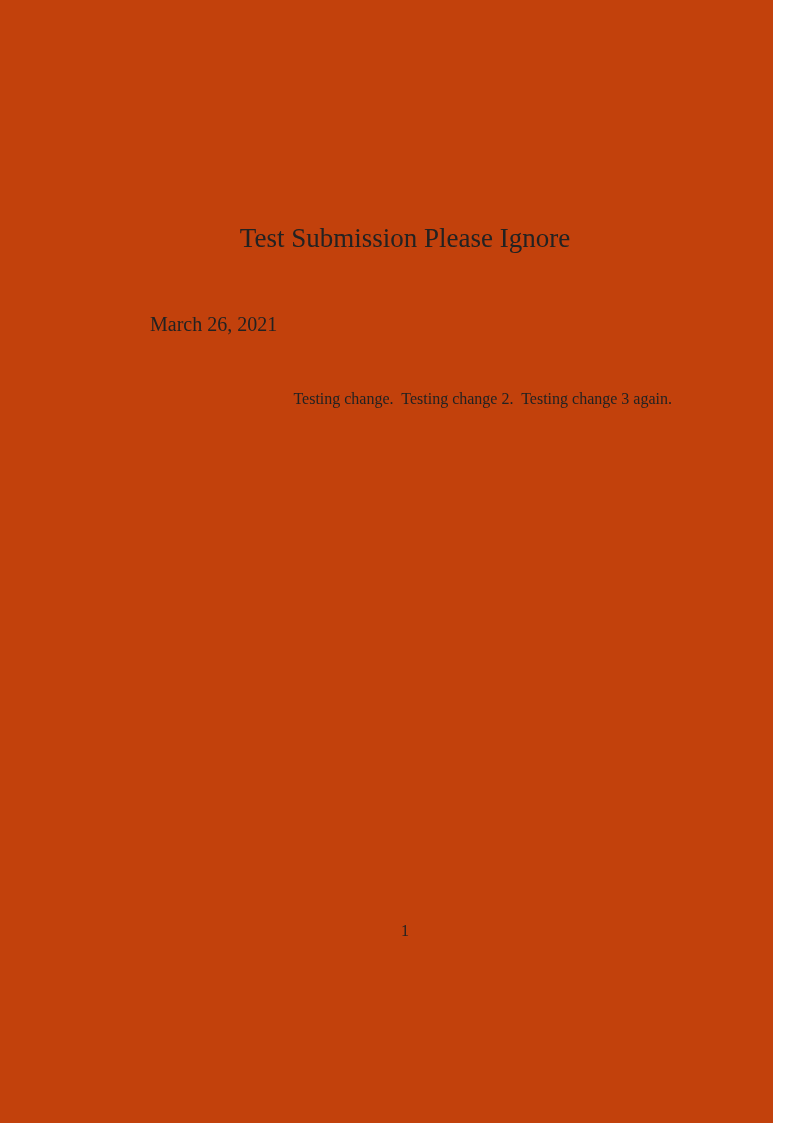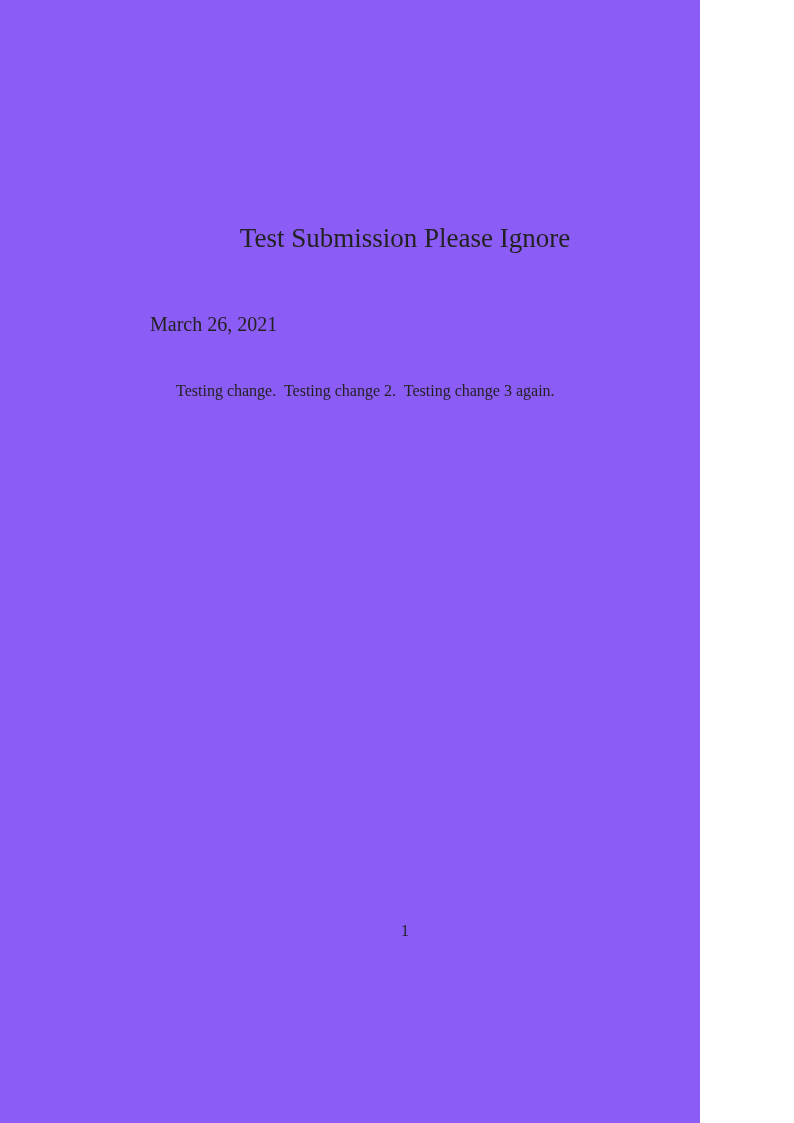--- a/index.html
+++ b/index.html
@@ -2,23 +2,23 @@
 <html><head>
 <meta charset="utf-8">
 <style>
   html, body {
     margin: 0;
     padding: 0;
     background: #ffffff;
   }
   .page {
     position: relative;
-    width: 700px;
+    width: 773px;
     height: 1123px;
-    background: #8b5cf6;
+    background: #c2410c;
     overflow: hidden;
     font-family: "Liberation Serif", "DejaVu Serif", serif;
     color: #222222;
   }
   .content {
     position: absolute;
     left: 150px;
     width: 510px;
     top: 0;
     height: 100%;
@@ -43,24 +43,24 @@
     width: 100%;
     font-size: 20px;
     line-height: 1.2;
     white-space: nowrap;
   }
   .doc-paragraph {
     position: absolute;
     top: 377px;
     left: 0;
     width: 100%;
-    margin: 4px;
+    margin: 12px;
     font-size: 16px;
     line-height: 1.2;
-    text-align: left;
+    text-align: right;
     text-indent: 22px;
     white-space: pre-wrap;
   }
   .page-number {
     position: absolute;
     top: 921px;
     left: 0;
     width: 100%;
     font-size: 16px;
     line-height: 1.2;

